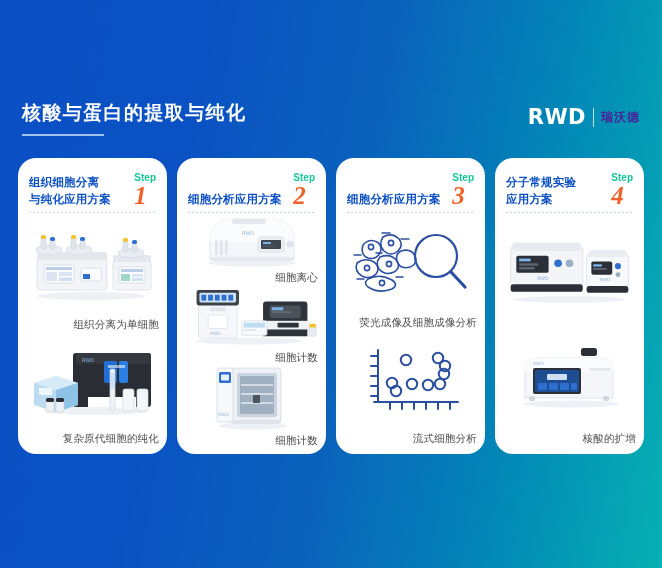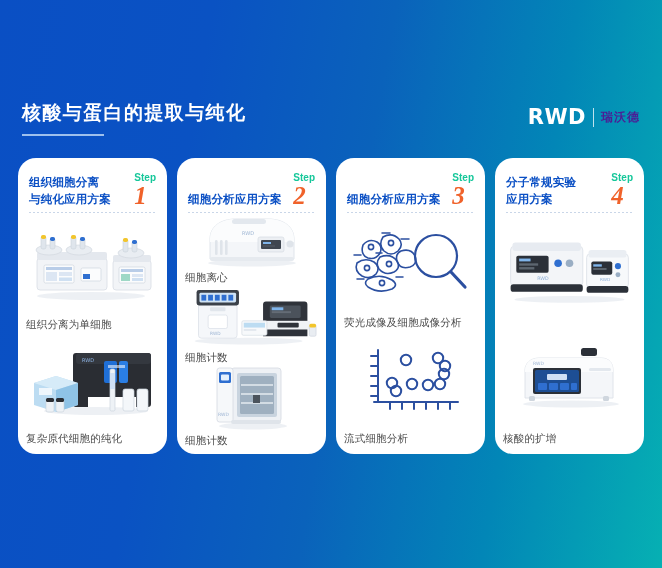--- a/index.html
+++ b/index.html
@@ -150,21 +150,21 @@
   .card-body {
     flex: 1 1 auto;
     display: flex;
     flex-direction: column;
     padding: 2px 8px 8px 8px;
   }
 
   .block {
     display: flex;
     flex-direction: column;
-    align-items: flex-start;
+    align-items: flex-end;
     justify-content: center;
     flex: 1 1 auto;
   }
   .block .art {
     display: flex;
     align-items: center;
     justify-content: center;
     width: 100%;
     flex: 1 1 auto;
     min-height: 0;

